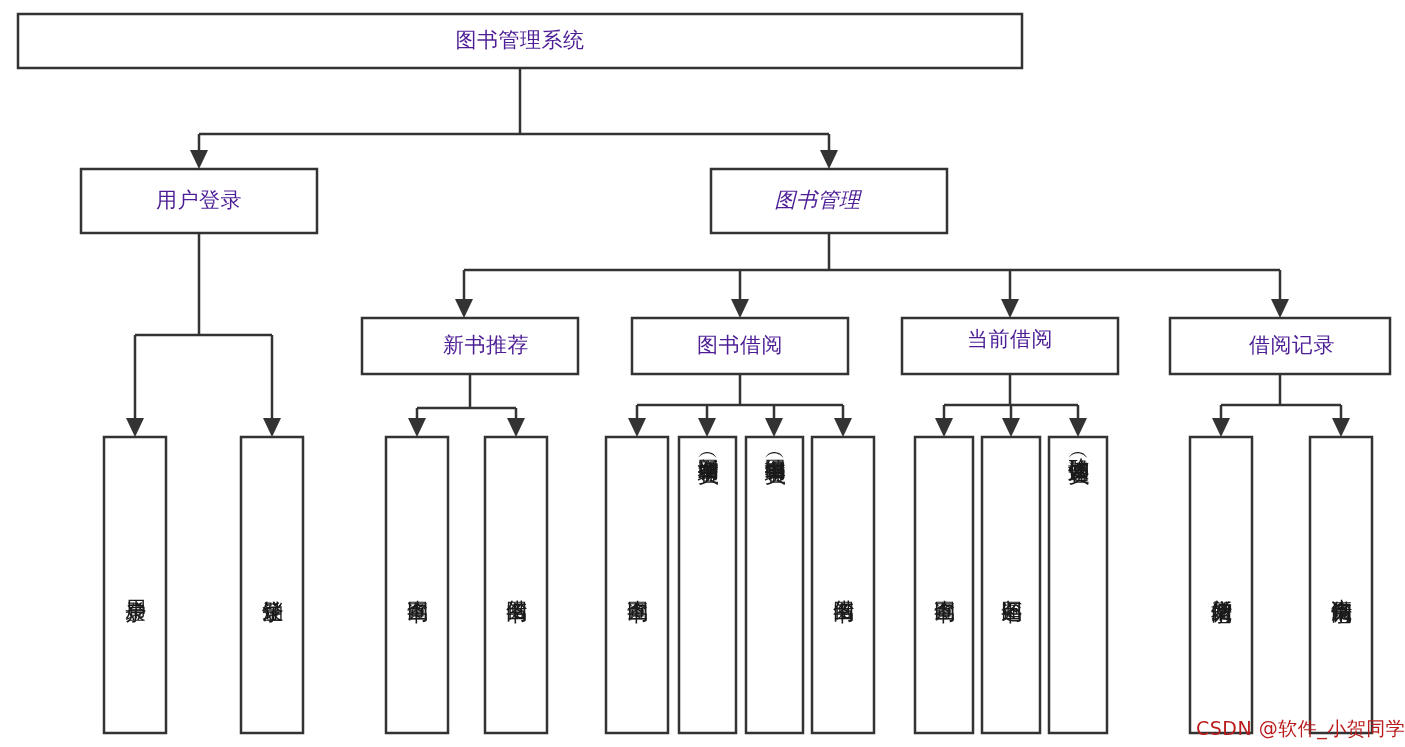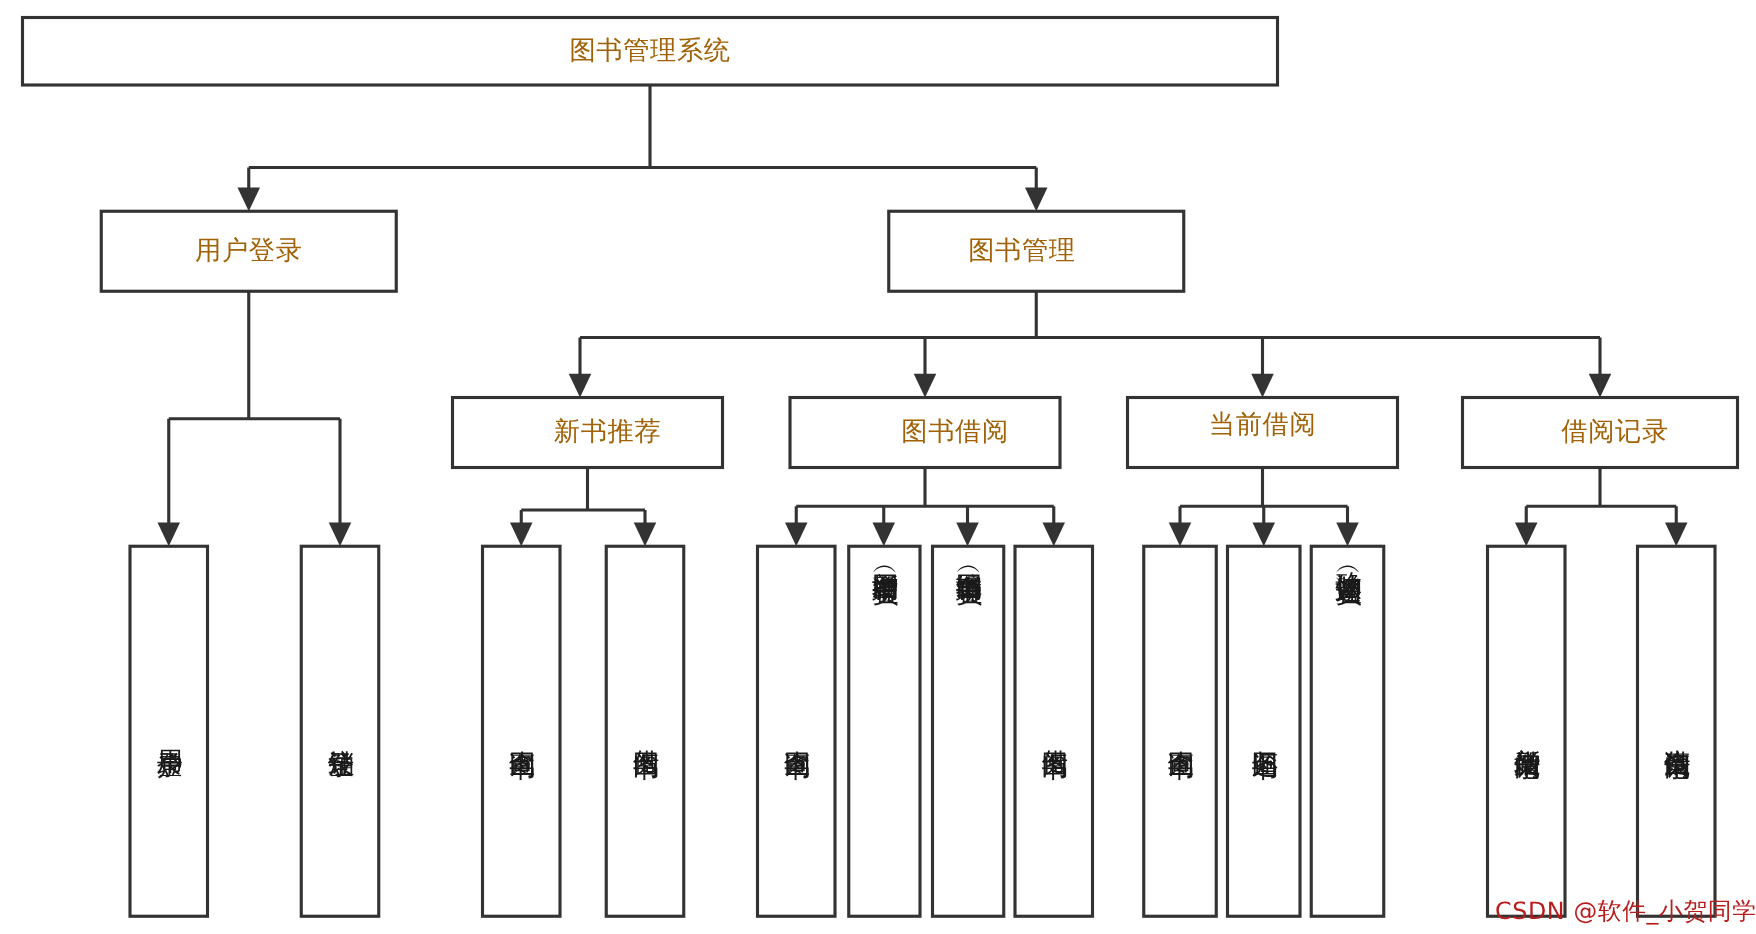--- a/index.html
+++ b/index.html
@@ -39,21 +39,21 @@
   }
   .arrow-head {
     fill: #333333;
     stroke: none;
   }
   .node-label-h {
     position: absolute;
     display: flex;
     align-items: center;
     justify-content: center;
-    color: #a16207;
+    color: #4c1d95;
     font-size: 21px;
     line-height: 1.1;
     letter-spacing: 0.5px;
     white-space: nowrap;
     font-family: "DejaVu Sans", "Liberation Sans", sans-serif;
   }
   .node-label-v {
     position: absolute;
     display: flex;
     align-items: center;
@@ -186,24 +186,24 @@
       <path class="connector-line" d="M 1341 405 L 1341 420"></path>
       <polygon class="arrow-head" points="1212,418 1230,418 1221,437"></polygon>
       <polygon class="arrow-head" points="1332,418 1350,418 1341,437"></polygon>
     </g>
 
   </svg>
 
   <div class="node-label-h" style="left:18px; top:14px; width:1004px; height:54px;">图书管理系统</div>
 
   <div class="node-label-h" style="left:81px; top:169px; width:236px; height:64px;">用户登录</div>
-  <div class="node-label-h" style="left:711px; top:169px; width:213px; height:64px;">图书管理</div>
+  <div class="node-label-h" style="left:711px; top:169px; width:213px; height:64px;font-style:italic;">图书管理</div>
 
   <div class="node-label-h" style="left:362px; top:318px; width:248px; height:56px;">新书推荐</div>
-  <div class="node-label-h" style="left:632px; top:318px; width:216px; height:56px;padding-left:24px;">图书借阅</div>
+  <div class="node-label-h" style="left:632px; top:318px; width:216px; height:56px;">图书借阅</div>
   <div class="node-label-h" style="left:902px; top:318px; width:216px; height:44px;">当前借阅</div>
   <div class="node-label-h" style="left:1170px; top:318px; width:244px; height:56px;">借阅记录</div>
 
   <div class="node-label-v" style="left:104px; top:437px; width:62px; height:296px;">用户登录</div>
   <div class="node-label-v" style="left:241px; top:437px; width:62px; height:296px;">注销登录</div>
 
   <div class="node-label-v" style="left:386px; top:437px; width:62px; height:296px;">查询图书</div>
   <div class="node-label-v" style="left:485px; top:437px; width:62px; height:296px;">借阅图书</div>
 
   <div class="node-label-v" style="left:606px; top:437px; width:62px; height:296px;">查询图书</div>

